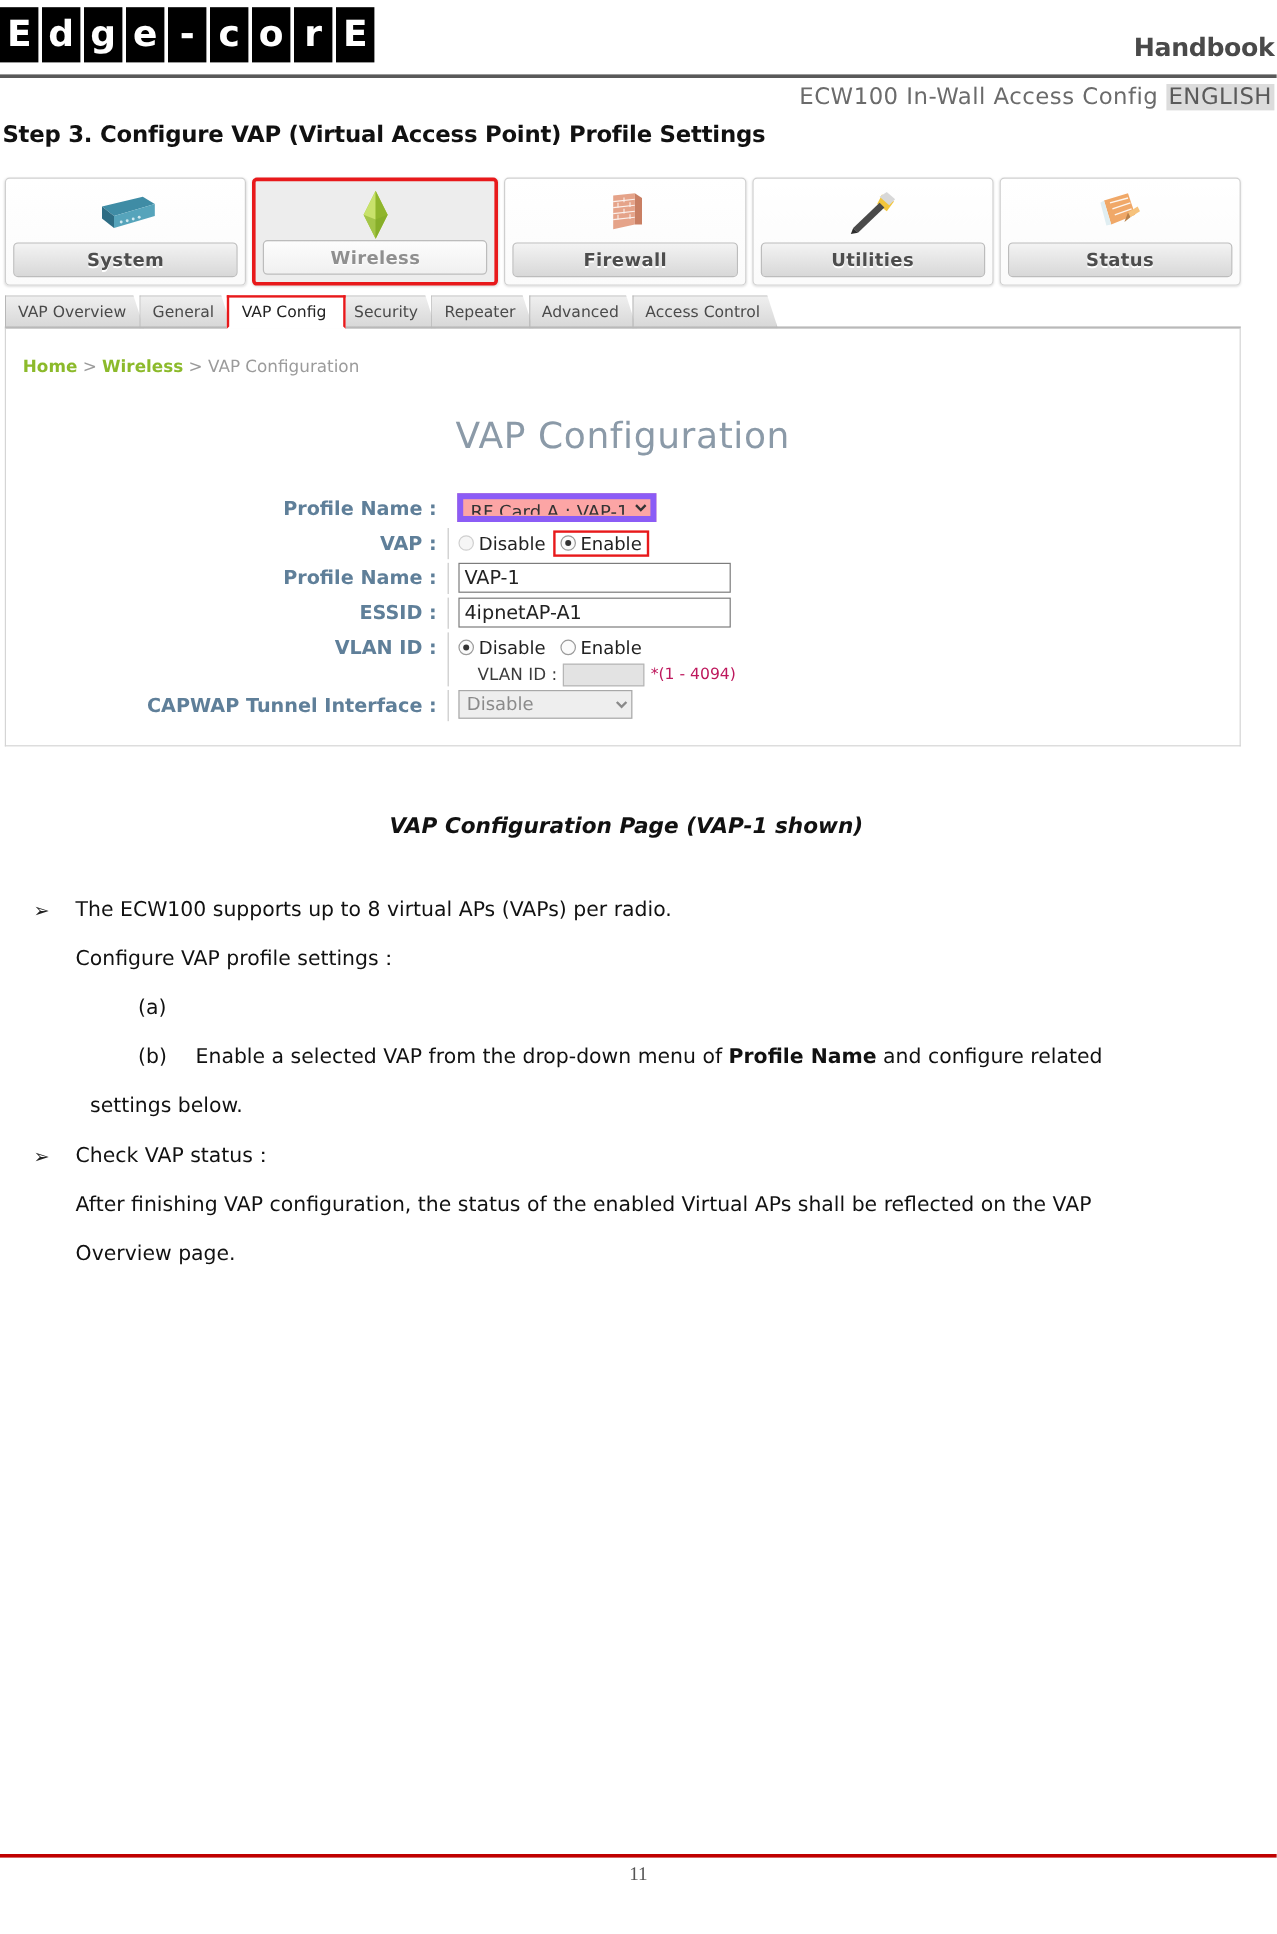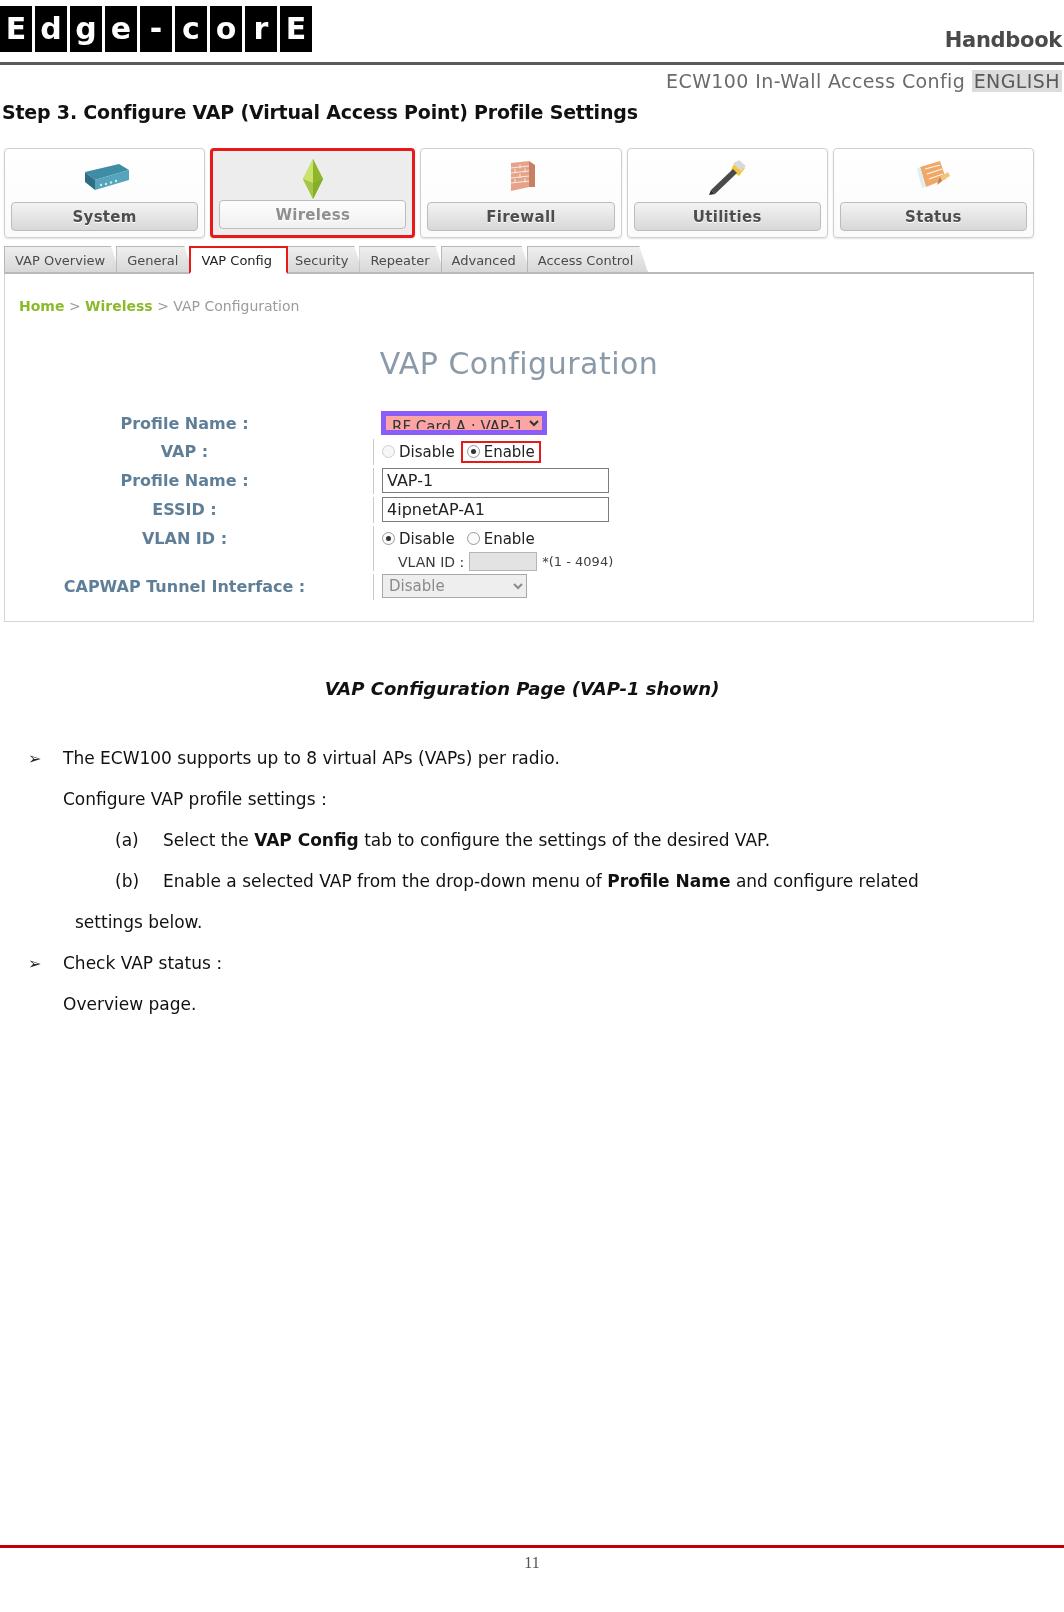--- a/index.html
+++ b/index.html
@@ -139,21 +139,21 @@
     position:absolute; left:0; right:0; top:72px;
     text-align:center;
     font-family:"DejaVu Sans", sans-serif;
     font-size:30px; color:#8b9aa8; letter-spacing:0.5px;
   }
 
   
   .form-wrap { position:absolute; left:0; top:137px; width:100%; }
   .frow { display:flex; align-items:flex-start; margin-bottom:3px; }
   .flabel {
-    width:368px; text-align:center; padding-right:9px;
+    width:368px; text-align:right; padding-right:9px;
     font-family:"DejaVu Sans", sans-serif;
     font-weight:bold; font-size:16px; color:#5f7f99;
     line-height:25px; white-space:nowrap;
   }
   .fctrl { position:relative; padding-left:8px; }
   .frow.bordered .fctrl { border-left:1px solid #c9c9c9; min-height:26px; }
 
   select.std {
     font-family:"DejaVu Sans", sans-serif;
     font-size:15px; color:#333;
@@ -191,21 +191,21 @@
   .radio.dim { border-color:#cfcfcf; background:#f6f6f6; }
   .hl-box {
     display:inline-flex; align-items:center; gap:4px;
     border:2px solid #e8191b; padding:0 4px; margin-left:2px;
   }
   .vlan-sub {
     display:flex; align-items:center; gap:5px;
     font-family:"DejaVu Sans", sans-serif; font-size:14px; color:#3b3b3b;
     margin-top:1px; padding-left:16px;
   }
-  .note-red { color:#404040; font-size:13px; font-family:"DejaVu Sans", sans-serif; }
+  .note-red { color:#be185d; font-size:13px; font-family:"DejaVu Sans", sans-serif; }
 
   
   #figure-caption {
     position:absolute; left:0; top:678px; width:1020px;
     text-align:center;
     font-family:"DejaVu Sans", sans-serif;
     font-weight:bold; font-style:italic; font-size:18px; color:#111;padding-left:24px;
   }
 
   
@@ -454,34 +454,34 @@
 
   <div class="bullet-row">
     <span class="bullet-mark">➢</span>
     <span class="bullet-text">The ECW100 supports up to 8 virtual APs (VAPs) per radio.</span>
   </div>
 
   <div class="cont-line">Configure VAP profile settings：</div>
 
   <div class="sub-row">
     <span class="sub-mark">(a)</span>
-    <span class="sub-text"><span>Select the </span><b class="st">VAP Config</b><span> tab to configure the settings of the desired VAP.</span></span>
   </div>
 
   <div class="sub-row">
     <span class="sub-mark">(b)</span>
     <span class="sub-text"><span>Enable a selected VAP from the drop-down menu of </span><b class="st">Profile Name</b><span> and configure related</span></span>
   </div>
 
   <div class="sub-cont">settings below.</div>
 
   <div class="bullet-row">
     <span class="bullet-mark">➢</span>
     <span class="bullet-text">Check VAP status：</span>
   </div>
 
+  <div class="plain-line">After finishing VAP configuration, the status of the enabled Virtual APs shall be reflected on the VAP</div>
   <div class="plain-line">Overview page.</div>
 </div>
 
 <div id="doc-footer">
   <div class="footer-rule"></div>
   <div class="footer-page">11</div>
 </div>
 
 </body></html>

